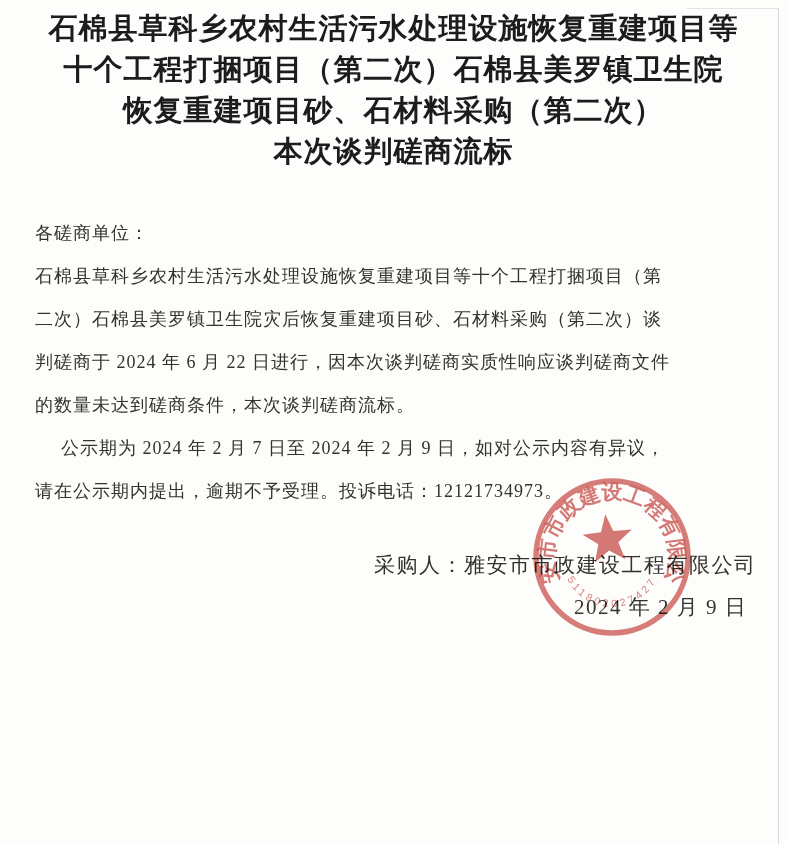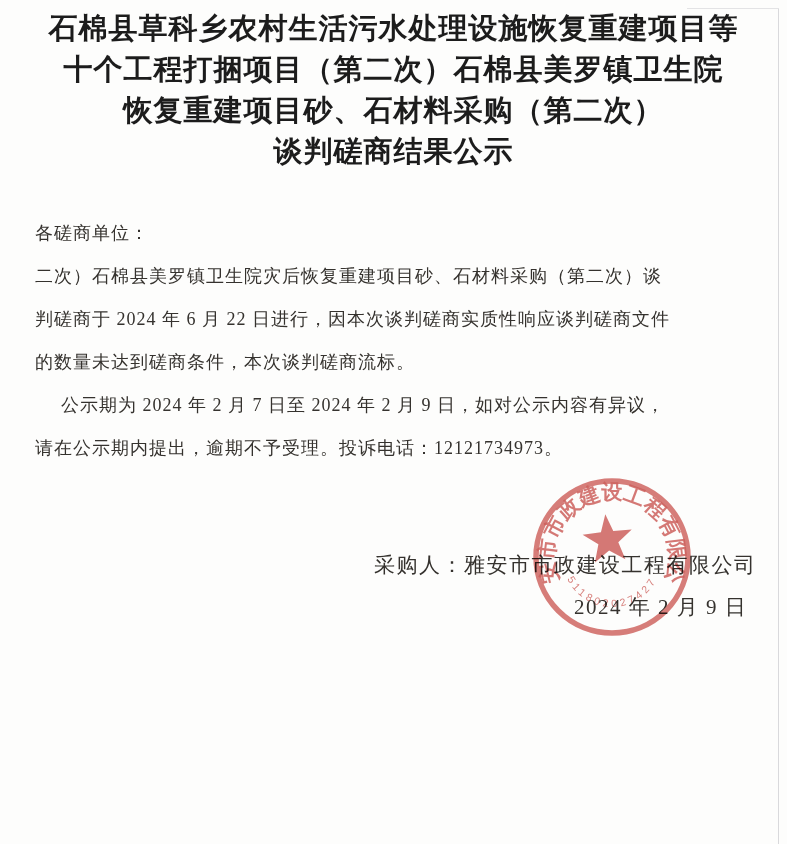--- a/index.html
+++ b/index.html
@@ -65,25 +65,26 @@
 
 <div class="page">
 
   <div class="scan-edge-v"></div>
   <div class="scan-edge-h"></div>
 
   <header class="title">
     <div>石棉县草科乡农村生活污水处理设施恢复重建项目等</div>
     <div>十个工程打捆项目（第二次）石棉县美罗镇卫生院</div>
     <div>恢复重建项目砂、石材料采购（第二次）</div>
-    <div>谈判磋商结果公示</div>
+    <div>本次谈判磋商流标</div>
   </header>
 
   <main class="body-text">
     <div class="line">各磋商单位：</div>
+    <div class="line">石棉县草科乡农村生活污水处理设施恢复重建项目等十个工程打捆项目（第</div>
     <div class="line">二次）石棉县美罗镇卫生院灾后恢复重建项目砂、石材料采购（第二次）谈</div>
     <div class="line">判磋商于 2024 年 6 月 22 日进行，因本次谈判磋商实质性响应谈判磋商文件</div>
     <div class="line">的数量未达到磋商条件，本次谈判磋商流标。</div>
     <div class="line indent">公示期为 2024 年 2 月 7 日至 2024 年 2 月 9 日，如对公示内容有异议，</div>
     <div class="line">请在公示期内提出，逾期不予受理。投诉电话：12121734973。</div>
   </main>
 
   <div class="sig buyer">采购人：雅安市市政建设工程有限公司</div>
   <div class="sig date">2024 年 2 月 9 日</div>
 

